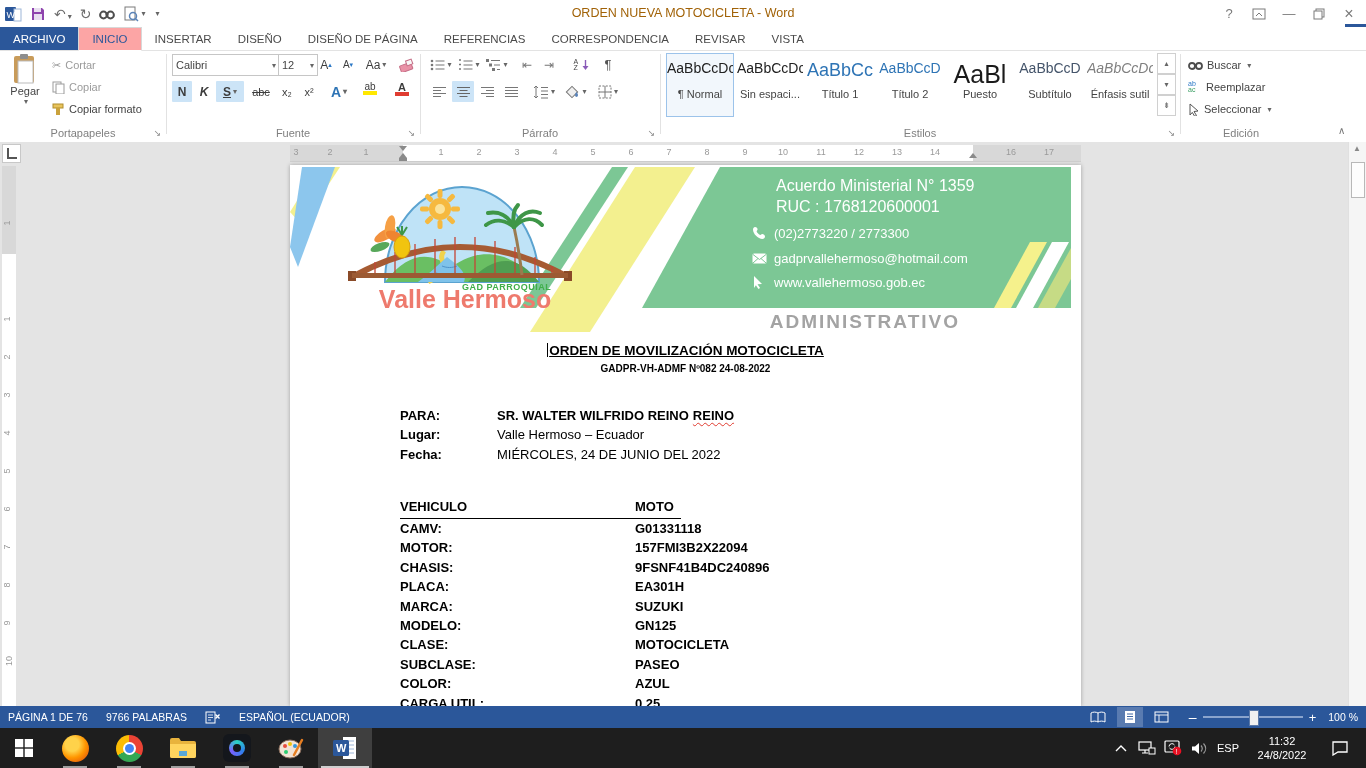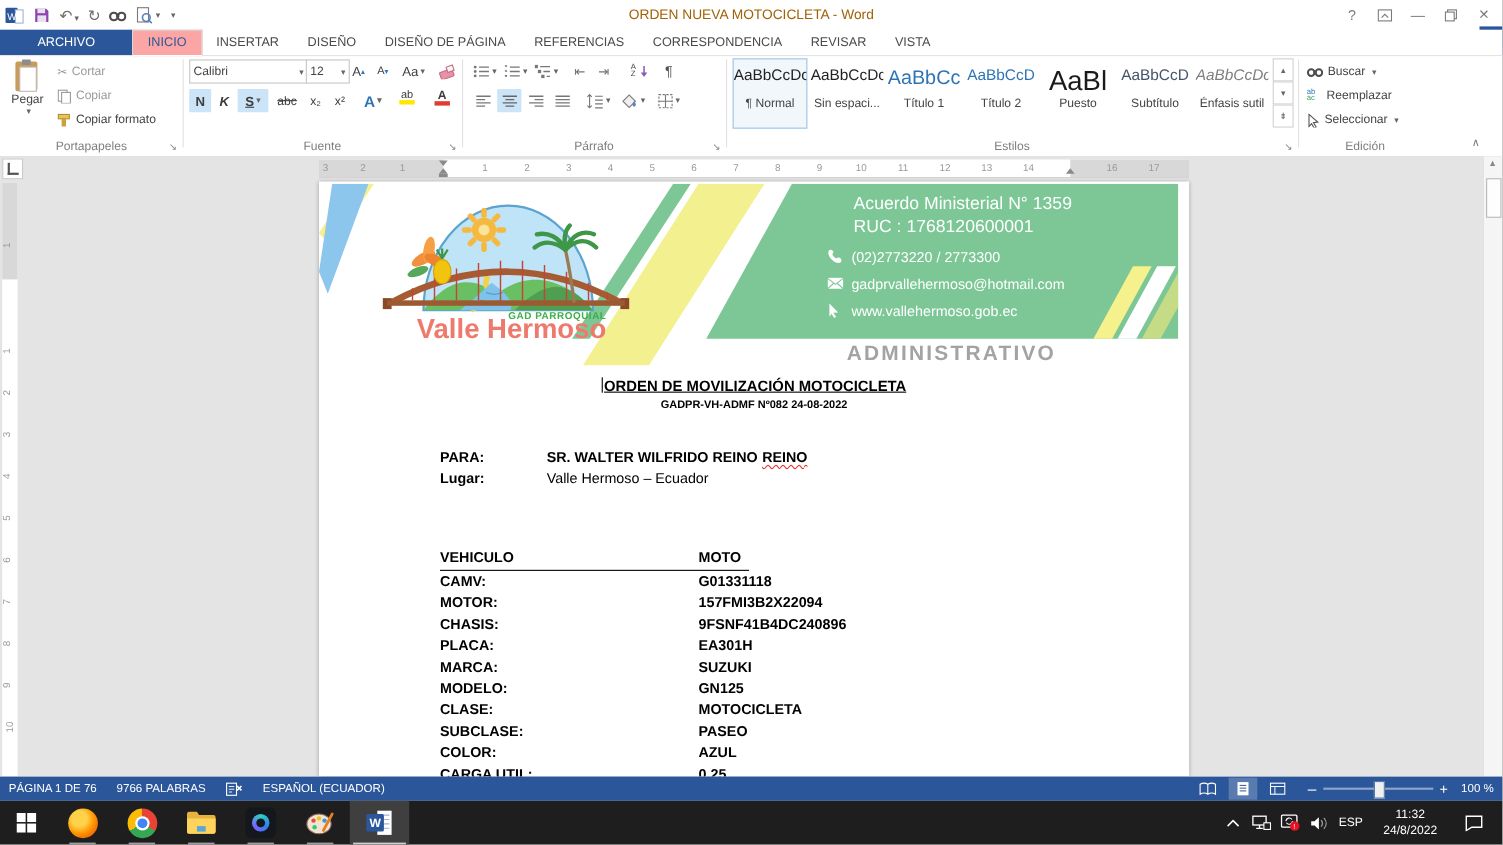--- a/index.html
+++ b/index.html
@@ -11,21 +11,21 @@
   .titlebar{position:absolute;left:0;top:0;width:1366px;height:27px;background:#fff;}
   .qat{position:absolute;left:4px;top:2px;height:23px;display:flex;align-items:center;gap:8px;color:#6e6e6e;}
   .qat .g{font-size:14px;color:#6e6e6e;}
   .tb-title{position:absolute;left:0;top:0;width:100%;height:27px;text-align:center;line-height:27px;font-size:12.5px;color:#a16207;}
   .winctl{position:absolute;right:2px;top:0;height:27px;display:flex;align-items:center;color:#7a7a7a;}
   .winctl>div{width:30px;height:22px;display:flex;align-items:center;justify-content:center;font-size:13px;}
 
   
   .tabrow{position:absolute;left:0;top:27px;width:1366px;height:23px;background:#fff;border-bottom:1px solid #e3e3e3;display:flex;align-items:stretch;z-index:3;}
   .tab{padding:0 13px;font-size:11.5px;color:#4a4a4a;display:flex;align-items:center;}
-  .tab-file{background:#2b579a;color:#fff;padding:0 34px;}
+  .tab-file{background:#2b579a;color:#fff;padding:0 13px;}
   .tab.active{background:#fca5a5;color:#2b579a;border:1px solid #d8d8d8;border-bottom:1px solid #fff;margin-bottom:-1px;}
   .signin{position:absolute;right:52px;top:31px;font-size:11.5px;color:#444;}
   .avatar{position:absolute;right:24px;top:28px;width:22px;height:21px;display:flex;align-items:center;justify-content:center;}
   .bluecorner{position:absolute;right:0;top:24px;width:21px;height:26px;background:#2b579a;}
 
   
   .ribbon{position:absolute;left:0;top:50px;width:1366px;height:92px;background:#fff;border-bottom:1px solid #d4d4d4;font-size:11px;color:#444;}
   .grp{position:absolute;top:0;height:92px;}
   .vsep{position:absolute;top:4px;height:80px;width:1px;background:#e2e2e2;}
   .glabel{position:absolute;bottom:3px;left:0;width:100%;text-align:center;font-size:11px;color:#7f7f7f;}
@@ -562,20 +562,23 @@
       </div>
       <div class="dsub">GADPR-VH-ADMF Nº082 24-08-2022</div>
 
       <div class="recip">
         <div class="rrow">
           <span class="rlab">PARA:</span><span style="font-weight:bold;"><span>SR. WALTER WILFRIDO REINO</span><span class="squig">REINO</span></span>
         </div>
         <div class="rrow">
           <span class="rlab">Lugar:</span><span>Valle Hermoso – Ecuador</span>
         </div>
+        <div class="rrow">
+          <span class="rlab">Fecha:</span><span>MIÉRCOLES, 24 DE JUNIO DEL 2022</span>
+        </div>
       </div>
 
       <div class="vtable">
         <div class="vhead">
           <span>VEHICULO</span>
           <span class="mv">MOTO</span>
         </div>
         <div class="trow"><span class="tl">CAMV:</span><span>G01331118</span></div>
         <div class="trow"><span class="tl">MOTOR:</span><span>157FMI3B2X22094</span></div>
         <div class="trow"><span class="tl">CHASIS:</span><span>9FSNF41B4DC240896</span></div>

